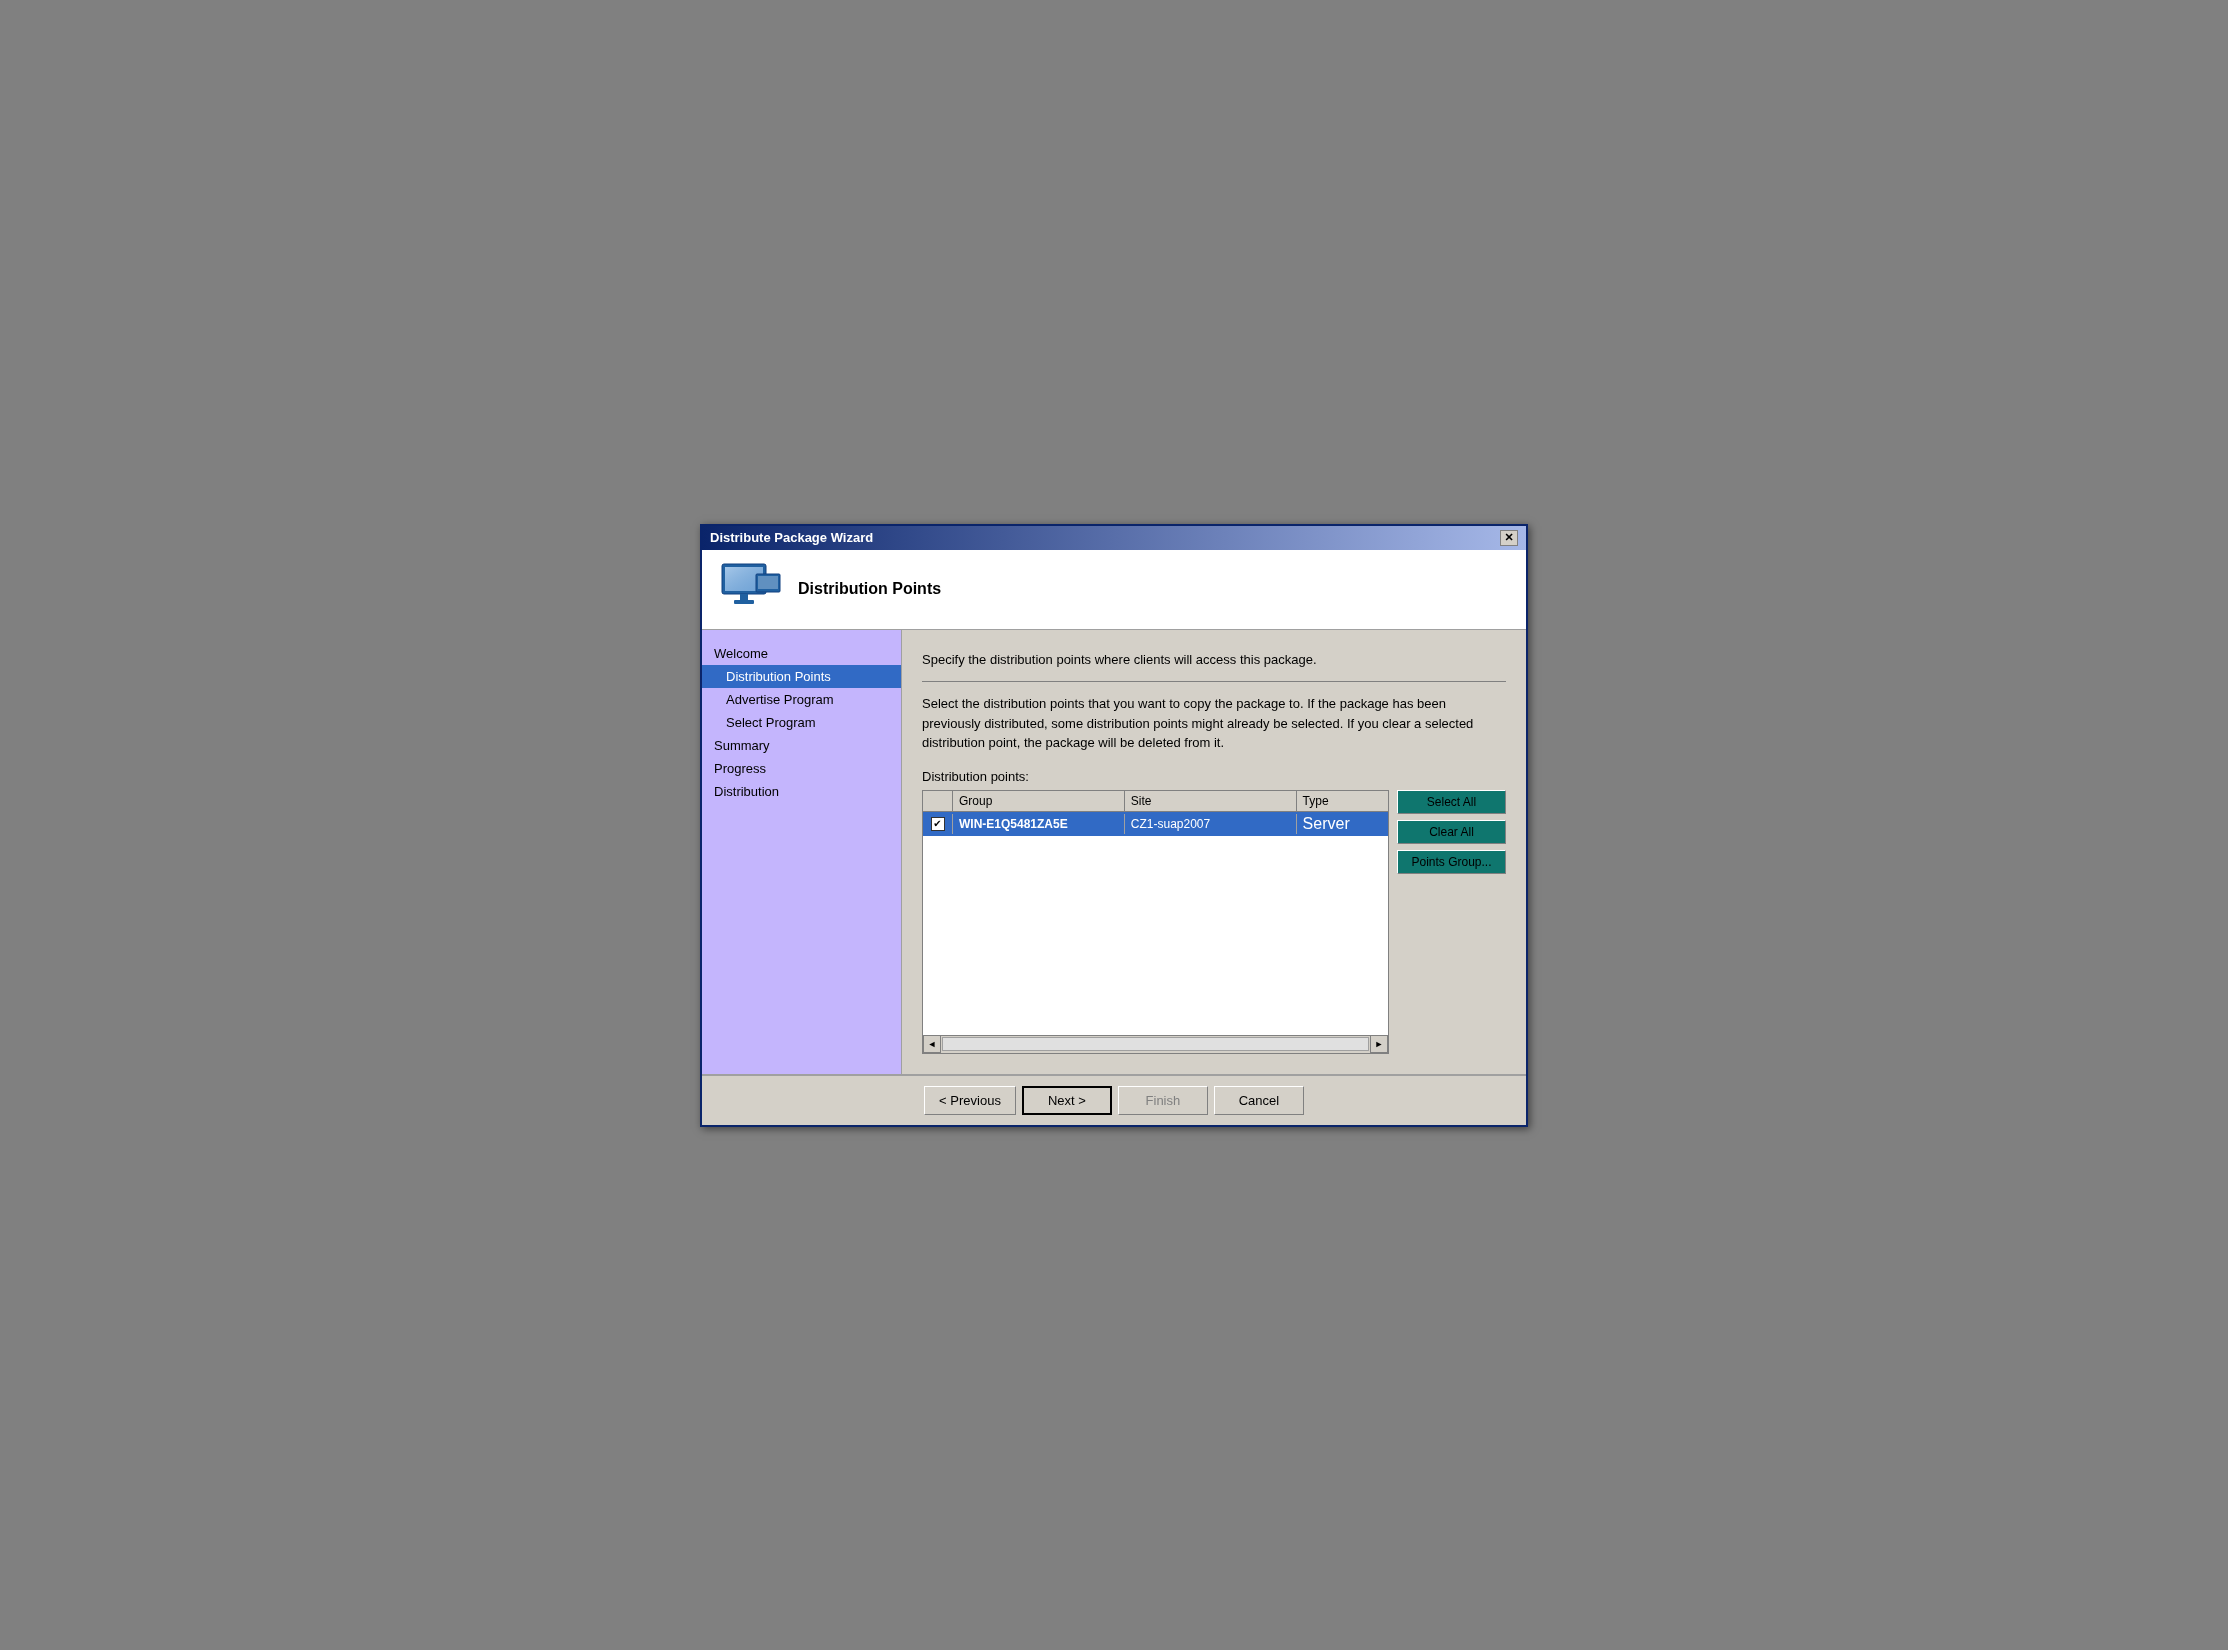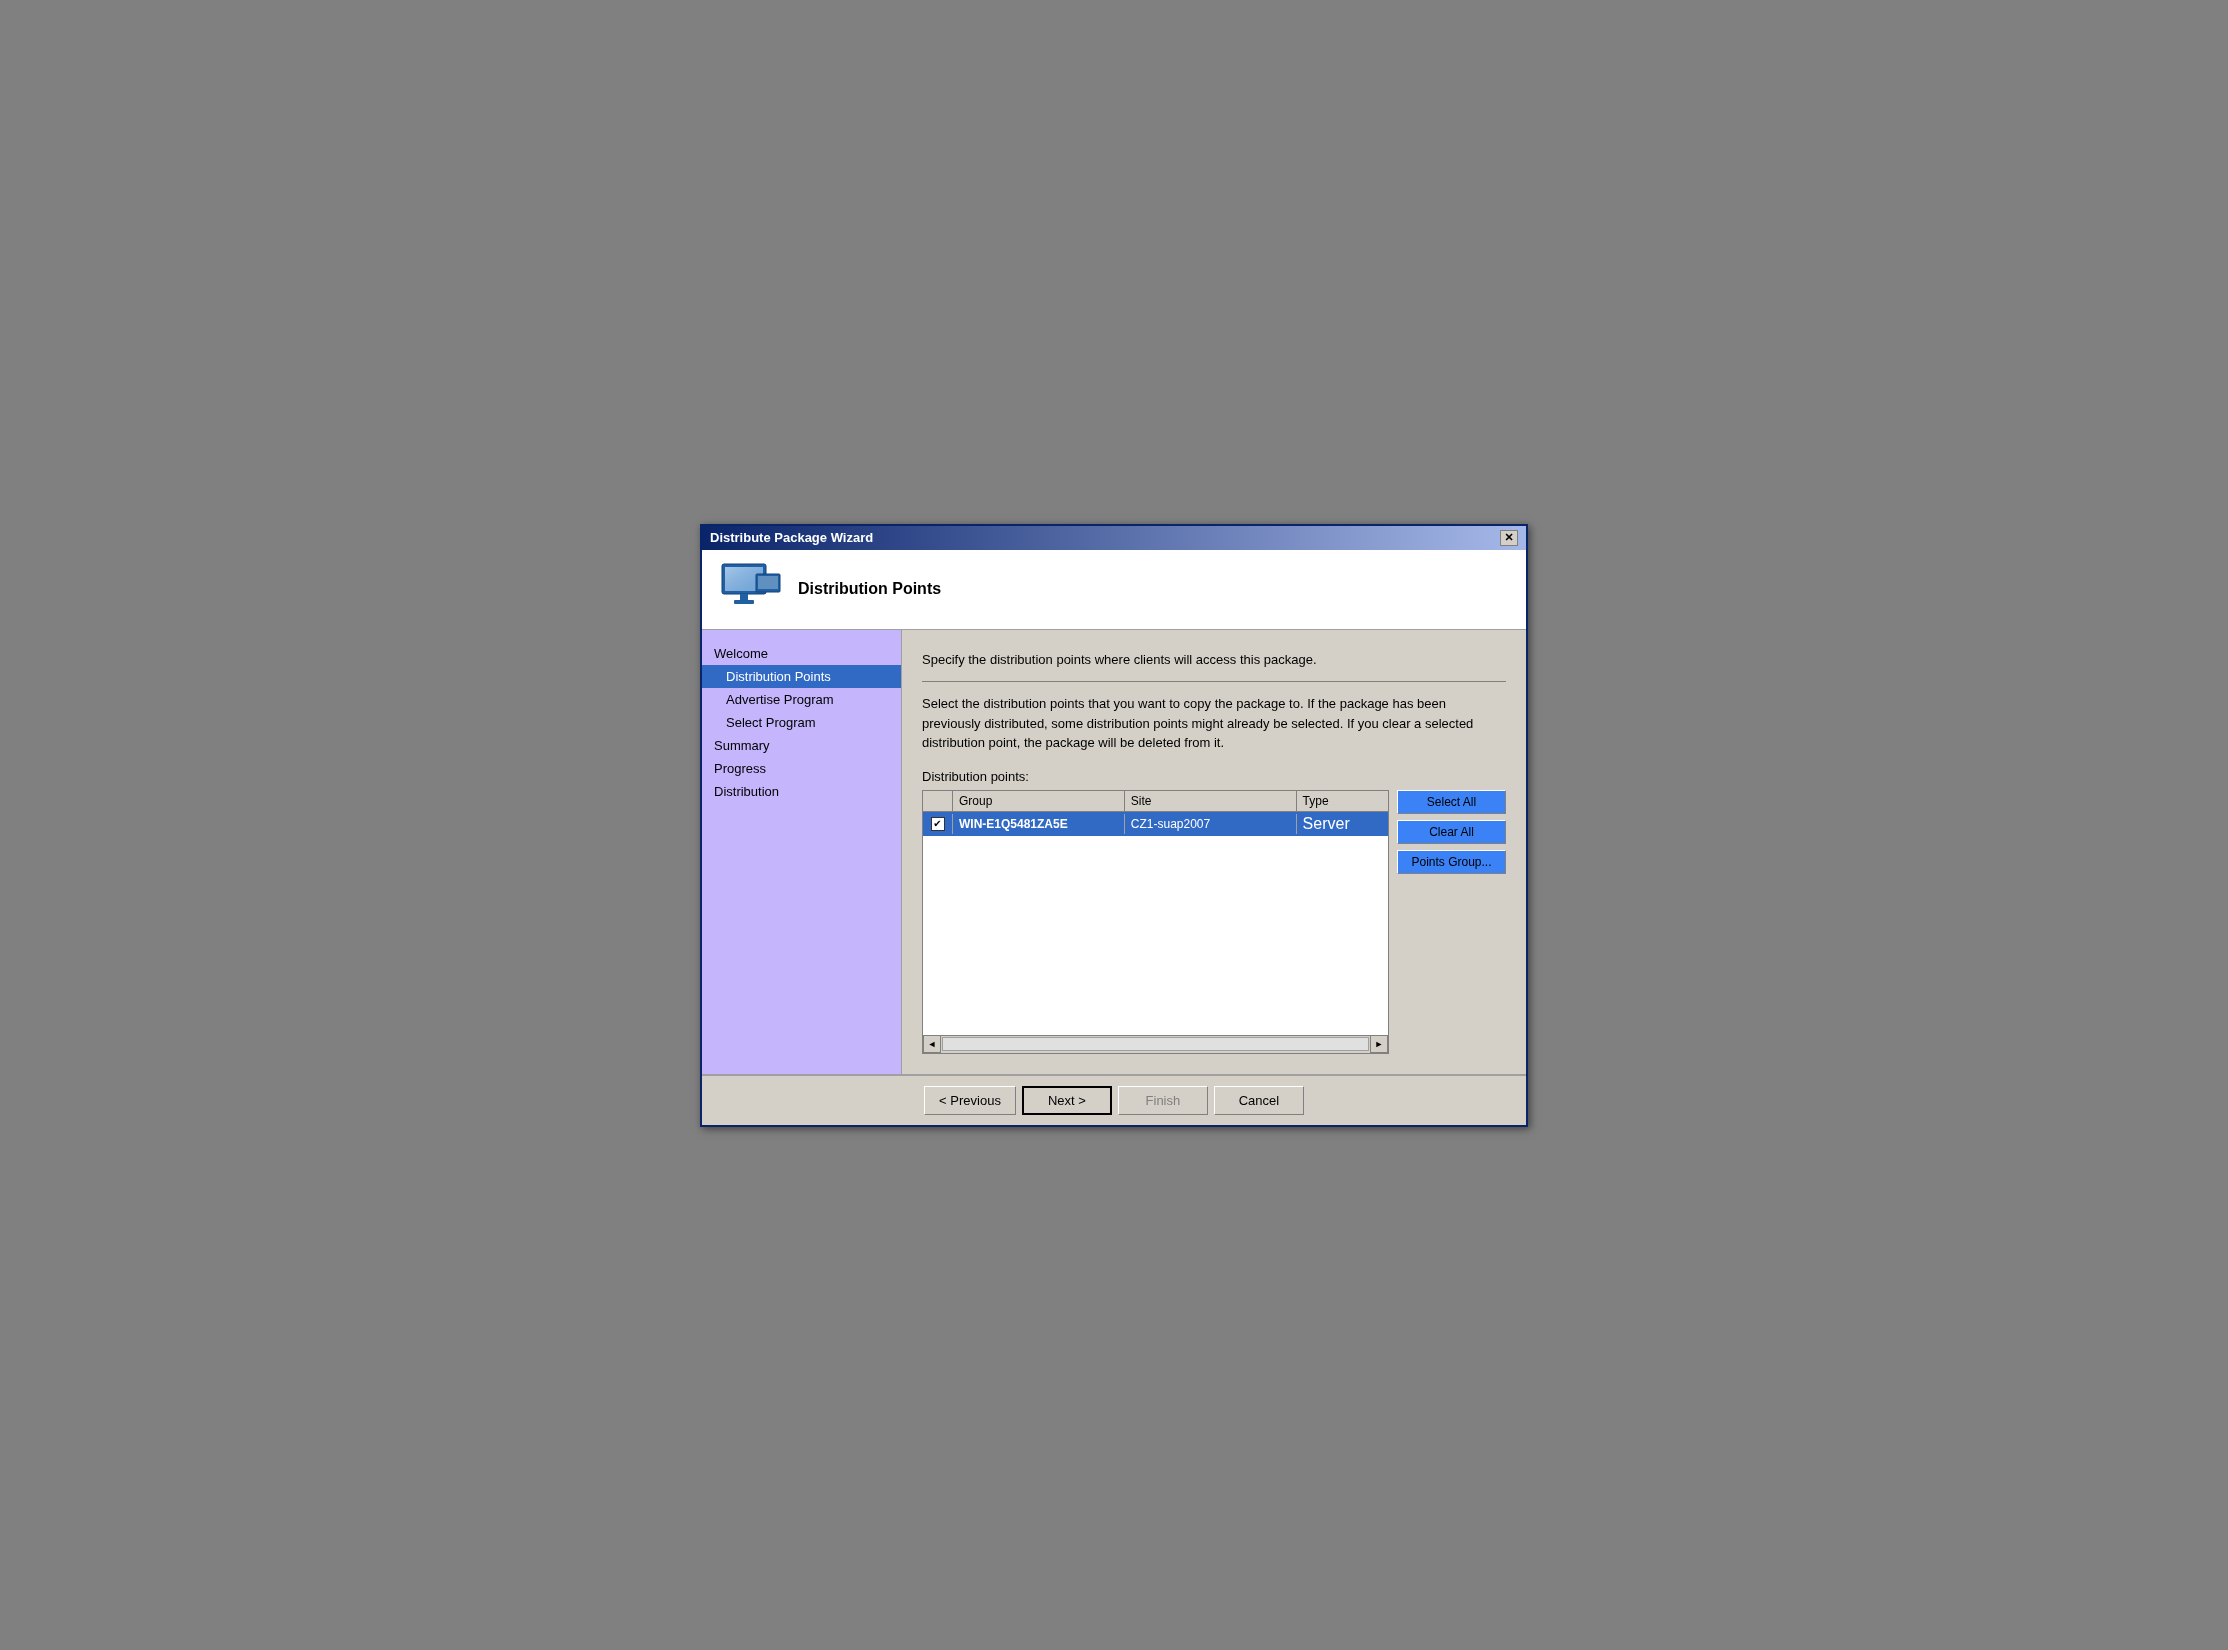--- a/index.html
+++ b/index.html
@@ -215,21 +215,21 @@
     .side-buttons {
       display: flex;
       flex-direction: column;
       gap: 6px;
       margin-left: 8px;
       align-self: flex-start;
     }
     .side-btn {
       width: 109px;
       padding: 4px 8px;
-      background: #3b82f6;
+      background: #0f766e;
       border: 1px solid #808080;
       border-top-color: #ffffff;
       border-left-color: #ffffff;
       cursor: pointer;
       font-size: 12px;
       text-align: center;
     }
     .footer-area {
       background: #d4d0c8;
       border-top: 2px solid #a0a0a0;

